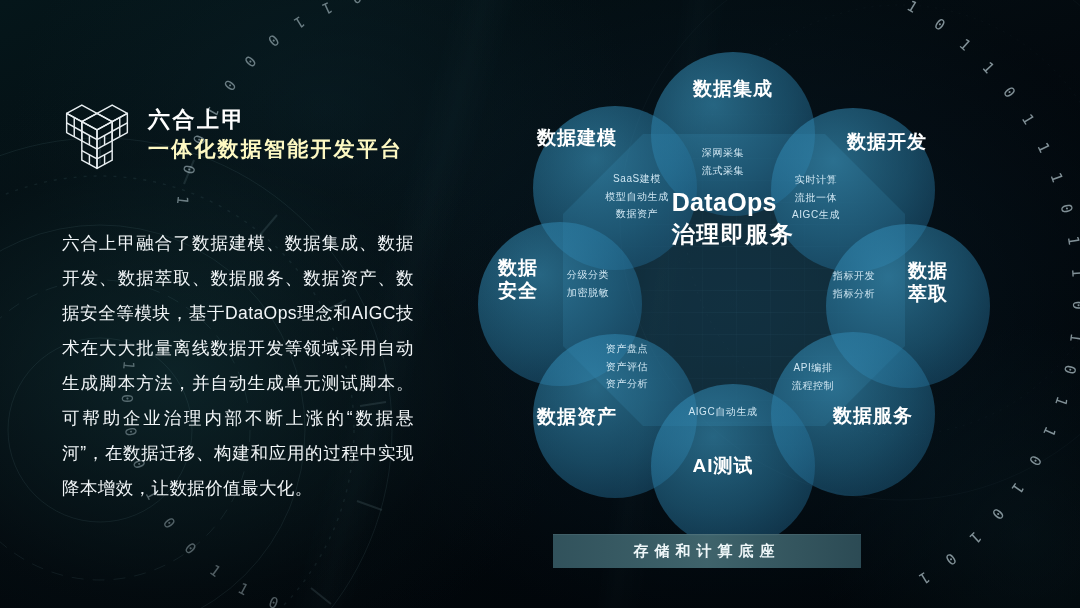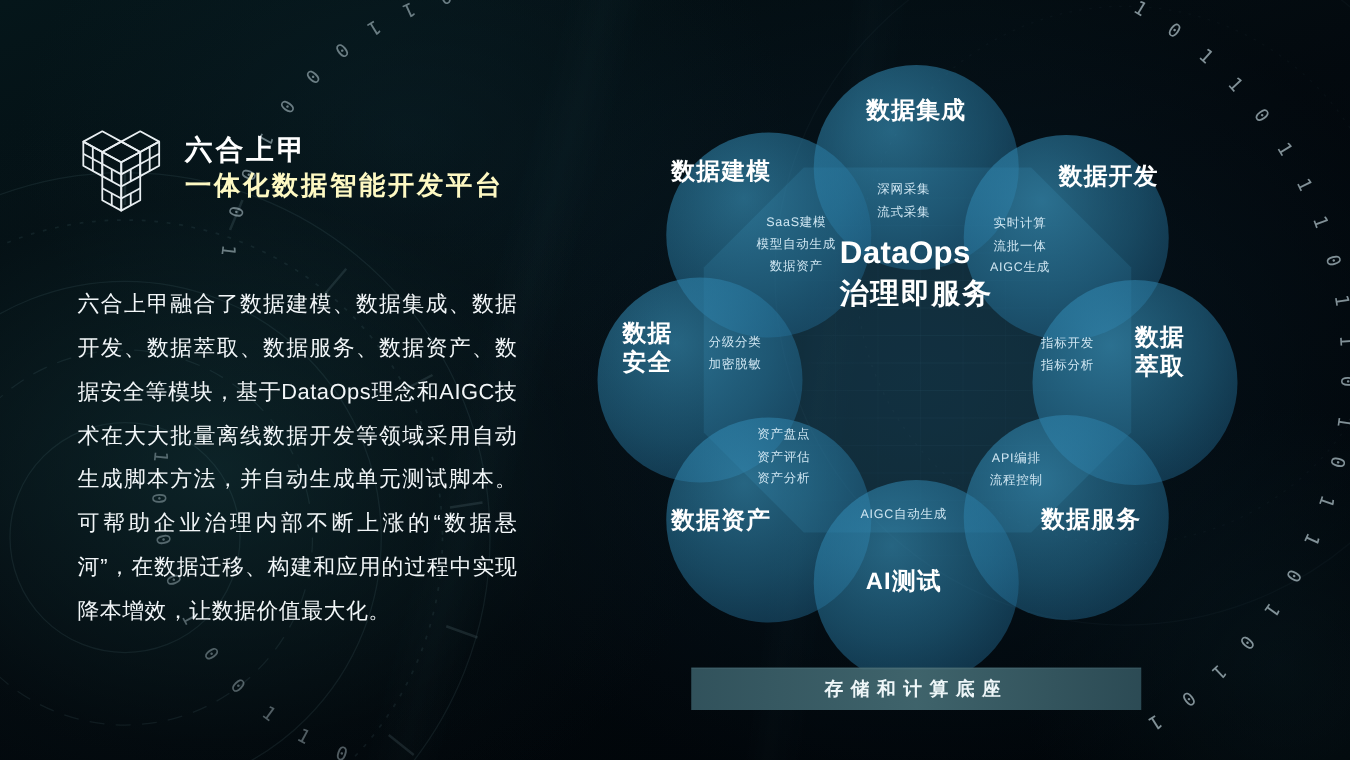--- a/index.html
+++ b/index.html
@@ -74,21 +74,21 @@
 
   .center-lbl{
     position:absolute; left:278px; top:203px; transform:translate(-50%,-50%);
     text-align:left; pointer-events:none;
   }
   .center-en{ font-size:25px; font-weight:700; letter-spacing:.3px; color:#fff; }
   .center-cn{ font-size:23px; font-weight:700; letter-spacing:1.5px; color:#fff; line-height:1.34; margin-top:2px; }
 
   
   .basebar{
-    position:absolute; left:553px; top:534px; width:360px; height:34px;
+    position:absolute; left:553px; top:534px; width:308px; height:34px;
     background:linear-gradient(90deg, rgba(52,86,96,.95) 0%, rgba(66,104,112,.95) 50%, rgba(46,78,88,.95) 100%);
     display:flex; align-items:center; justify-content:center;
     box-shadow:0 1px 0 rgba(255,255,255,.07) inset;
   }
   .basebar span{ font-size:15px; font-weight:700; letter-spacing:6px; color:#eef6f8; }
 </style>
 </head>
 <body>
 
 <div class="stage">

